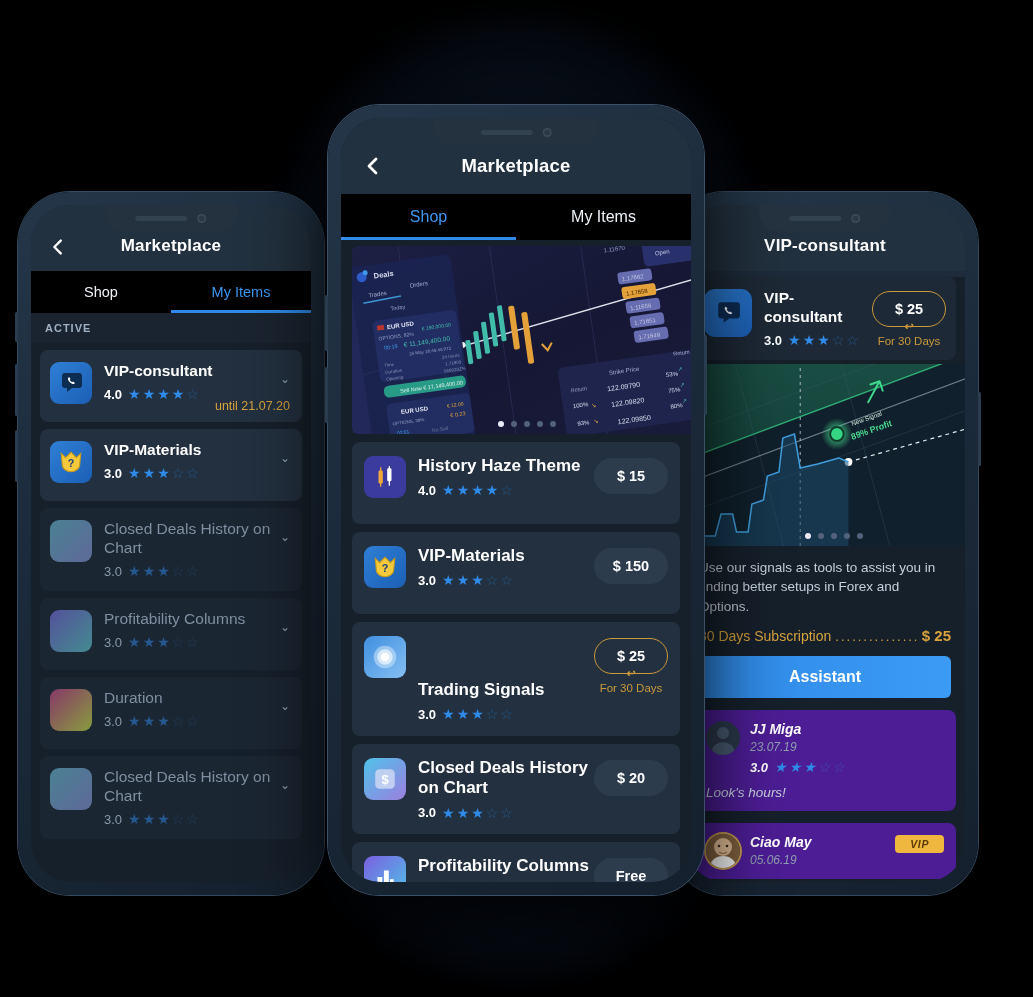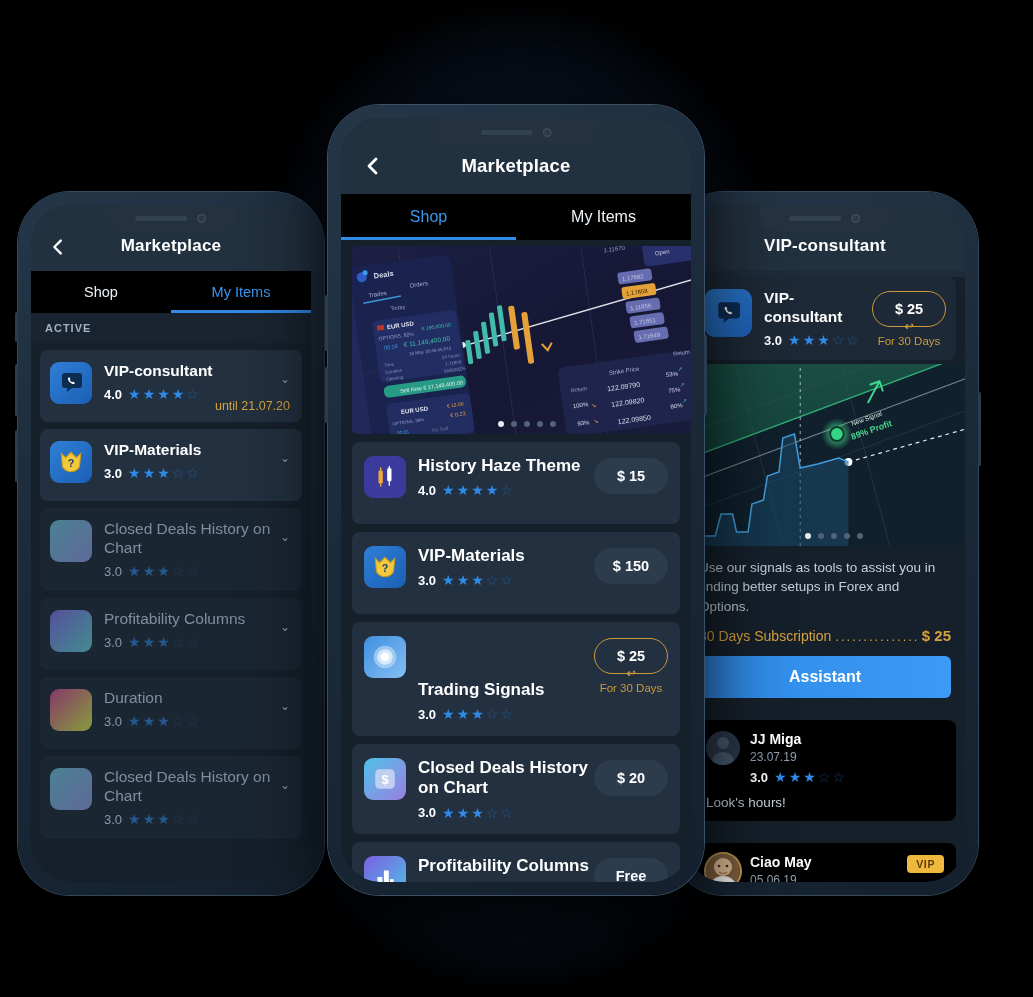--- a/index.html
+++ b/index.html
@@ -126,29 +126,29 @@
   }
   .dotsfill { flex: 1; overflow: hidden; color: #d8a23c; letter-spacing: 2px; font-size: 13px; }
   .subprice { font-weight: 700; font-size: 15px; }
   .subscribe {
     margin: 12px 14px 0 14px; height: 42px; border-radius: 6px;
     background: linear-gradient(90deg, #2f8ae8 0%, #3b9bf5 100%);
     color: #fff; font-size: 16px; font-weight: 700;
     display: flex; align-items: center; justify-content: center; cursor: pointer;
   }
   .revcount { text-align: right; color: #c3cfdb; font-size: 13.5px; padding: 12px 14px 6px 14px; }
-  .review { background: #000000; border-radius: 8px; margin: 22px 9px; padding: 11px 12px; position: relative; }
+  .review { background: #4c1d95; border-radius: 8px; margin: 12px 9px; padding: 11px 12px; position: relative; font-style: italic; }
   .rev-head { display: flex; align-items: flex-start; gap: 10px; }
   .avatar { width: 34px; height: 34px; border-radius: 50%; flex: none; background: #33425a; overflow: hidden; }
   .rev-name { color: #fff; font-size: 14px; font-weight: 700; }
   .rev-date { color: #8fa0b1; font-size: 12px; margin-top: 3px; }
   .vip-badge {
     position: absolute; right: 12px; top: 12px; background: #f0b73e; color: #5a3b06;
     font-size: 10.5px; font-weight: 700; letter-spacing: .6px;
-    padding: 3px 9px; border-radius: 4px;
+    padding: 3px 15px; border-radius: 4px;
   }
   .rev-text { color: #c8d4e0; font-size: 13.5px; margin-top: 10px; }
 </style>
 </head>
 <body>
 
 <div id="stage">
   <div class="glow"></div>
 
   <div class="phone" id="phone-left" style="left:18px; top:192px; width:306px; height:703px;">

